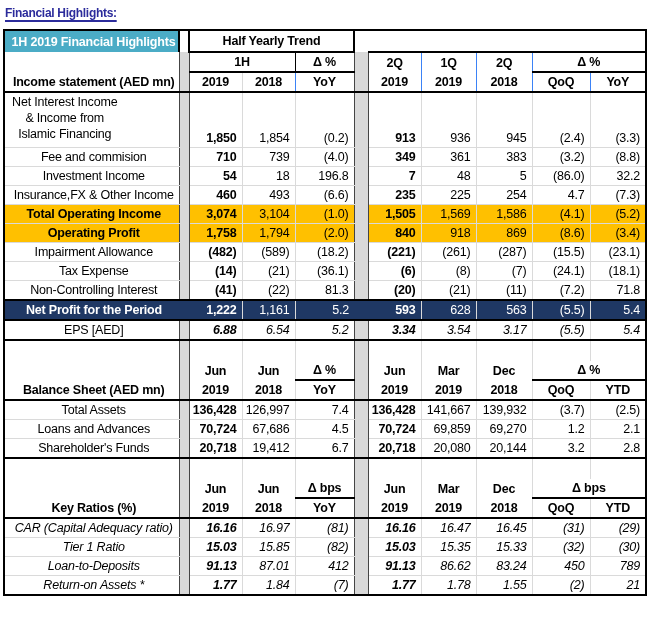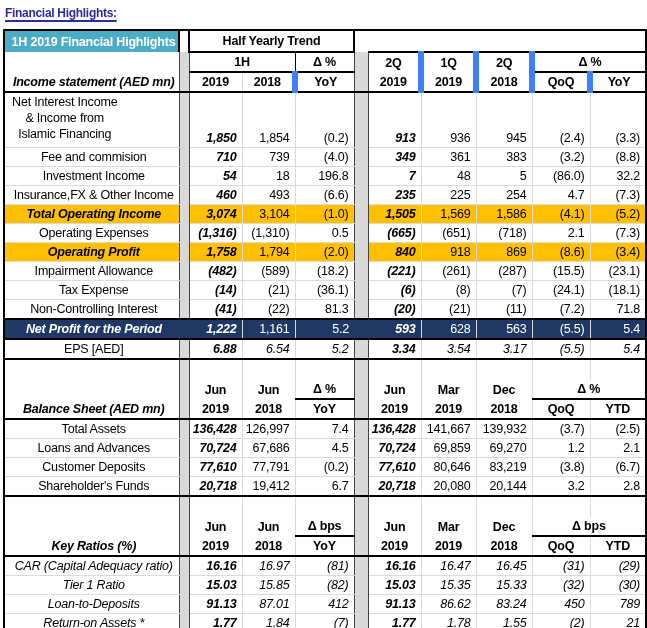--- a/index.html
+++ b/index.html
@@ -11,35 +11,35 @@
          margin:2px 0 9px 2px;letter-spacing:-0.3px;}
   table{border-collapse:collapse;table-layout:fixed;width:642px;border:2px solid #000;}
   td{height:18px;font-size:12.5px;padding:0;overflow:hidden;white-space:nowrap;
      letter-spacing:-0.2px;color:#000;vertical-align:middle;}
   tr.r-top td{height:20px;}
   tr.r-gap td{height:20px;}
   tr.r-tall td{height:52px;}
   td.lbl{text-align:center;padding-left:4px;}
   td.num{text-align:right;padding-right:5px;}
   td.ctr{text-align:center;}
-  td.b{font-weight:bold;font-style:italic;}
+  td.b{font-weight:bold;}
   td.i{font-style:italic;margin-top:46px;}
   td.hb{font-weight:bold;text-align:center;}
   td.sep{background:var(--sepgray,#D9D9D9);border-left:1px solid #444;border-right:1px solid #444;}
   td.sepw{background:#fff;}
   td.gold{background:var(--gold,#FFC000);}
   td.navy{background:var(--navy,#1F3864);color:#fff;}
   td.navybg{background:var(--navy,#1F3864);border-left:none;border-right:none;}
   td.corner{background:var(--teal,#4BACC6);color:#fff;font-weight:bold;border-right:2px solid #000;}
   td.hyt{border:2px solid #000;font-weight:bold;text-align:center;}
   td.bb{border-bottom:1px solid #DADADA;}
   td.bbk{border-bottom:2px solid #000;}
   td.btk{border-top:2px solid #000;}
   td.br{border-right:1px solid #DADADA;}
-  td.brk1{border-right:6px solid #3b82f6;}
+  td.brk1{border-right:1px solid #3b82f6;}
   td.blk{border-left:1px solid #000;}
   td.wrap{white-space:normal;line-height:16px;vertical-align:top;padding-top:1px;padding-right:58px;}
   td.vbot{vertical-align:bottom;padding-bottom:2px;}
 </style>
 </head>
 <body>
 
 <div class="page">
   <div class="title">Financial Highlights:</div>
   <table>
@@ -147,33 +147,20 @@
           <td class="num bb gold br">3,104</td>
           <td class="num bb gold">(1.0)</td>
           <td class="sep"></td>
           <td class="num bb b gold br">1,505</td>
           <td class="num bb gold br">1,569</td>
           <td class="num bb gold br">1,586</td>
           <td class="num bb gold br">(4.1)</td>
           <td class="num bb gold">(5.2)</td>
         </tr>
         <tr>
-          <td class="lbl bb">Operating Expenses</td>
-          <td class="sep"></td>
-          <td class="num bb b br">(1,316)</td>
-          <td class="num bb br">(1,310)</td>
-          <td class="num bb">0.5</td>
-          <td class="sep"></td>
-          <td class="num bb b br">(665)</td>
-          <td class="num bb br">(651)</td>
-          <td class="num bb br">(718)</td>
-          <td class="num bb br">2.1</td>
-          <td class="num bb">(7.3)</td>
-        </tr>
-        <tr>
           <td class="lbl gold b bb">Operating Profit</td>
           <td class="sep"></td>
           <td class="num bb b gold br">1,758</td>
           <td class="num bb gold br">1,794</td>
           <td class="num bb gold">(2.0)</td>
           <td class="sep"></td>
           <td class="num bb b gold br">840</td>
           <td class="num bb gold br">918</td>
           <td class="num bb gold br">869</td>
           <td class="num bb gold br">(8.6)</td>
@@ -302,33 +289,20 @@
           <td class="num bb br">67,686</td>
           <td class="num bb">4.5</td>
           <td class="sep"></td>
           <td class="num bb b br">70,724</td>
           <td class="num bb br">69,859</td>
           <td class="num bb br">69,270</td>
           <td class="num bb br">1.2</td>
           <td class="num bb">2.1</td>
         </tr>
         <tr>
-          <td class="lbl bb">Customer Deposits</td>
-          <td class="sep"></td>
-          <td class="num bb b br">77,610</td>
-          <td class="num bb br">77,791</td>
-          <td class="num bb">(0.2)</td>
-          <td class="sep"></td>
-          <td class="num bb b br">77,610</td>
-          <td class="num bb br">80,646</td>
-          <td class="num bb br">83,219</td>
-          <td class="num bb br">(3.8)</td>
-          <td class="num bb">(6.7)</td>
-        </tr>
-        <tr>
           <td class="lbl bbk">Shareholder's Funds</td>
           <td class="sep bbk"></td>
           <td class="num bbk b br">20,718</td>
           <td class="num bbk br">19,412</td>
           <td class="num bbk">6.7</td>
           <td class="sep bbk"></td>
           <td class="num bbk b br">20,718</td>
           <td class="num bbk br">20,080</td>
           <td class="num bbk br">20,144</td>
           <td class="num bbk br">3.2</td>

